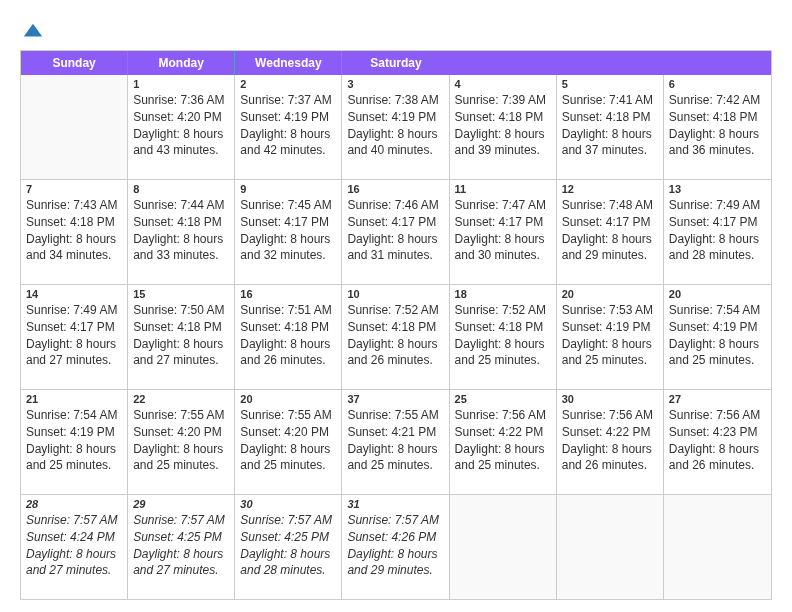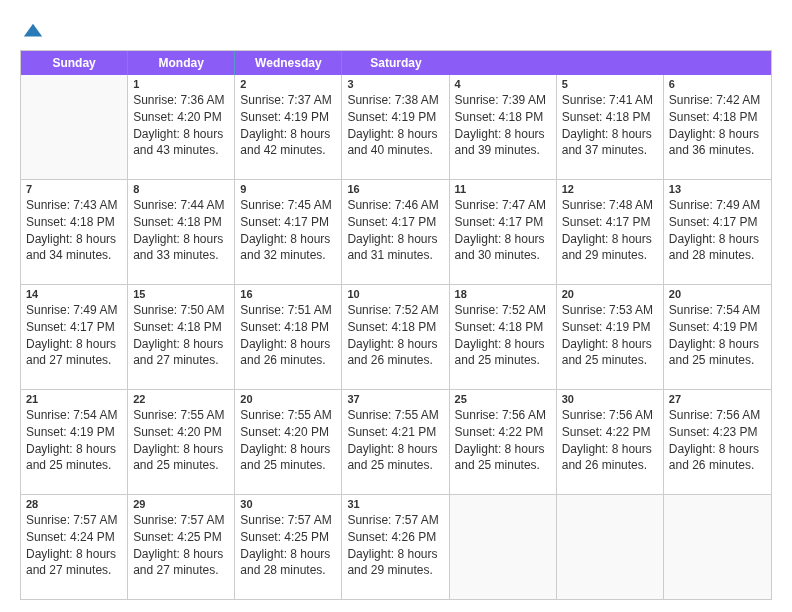--- a/index.html
+++ b/index.html
@@ -73,21 +73,21 @@
       flex: 1;
       display: flex;
       flex-direction: column;
     }
     .cal-week {
       flex: 1;
       display: grid;
       grid-template-columns: repeat(7, 1fr);
       border-bottom: 1px solid #ccc;
     }
-    .cal-week:last-child { border-bottom: none; }
+    .cal-week:last-child { border-bottom: none; font-style: italic; }
     .cal-cell {
       border-right: 1px solid #ccc;
       padding: 3px 5px;
       font-size: 9.5px;
       color: #333;
       min-height: 80px;
       vertical-align: top;
       background: #fff;
     }
     .cal-cell:last-child { border-right: none; }

